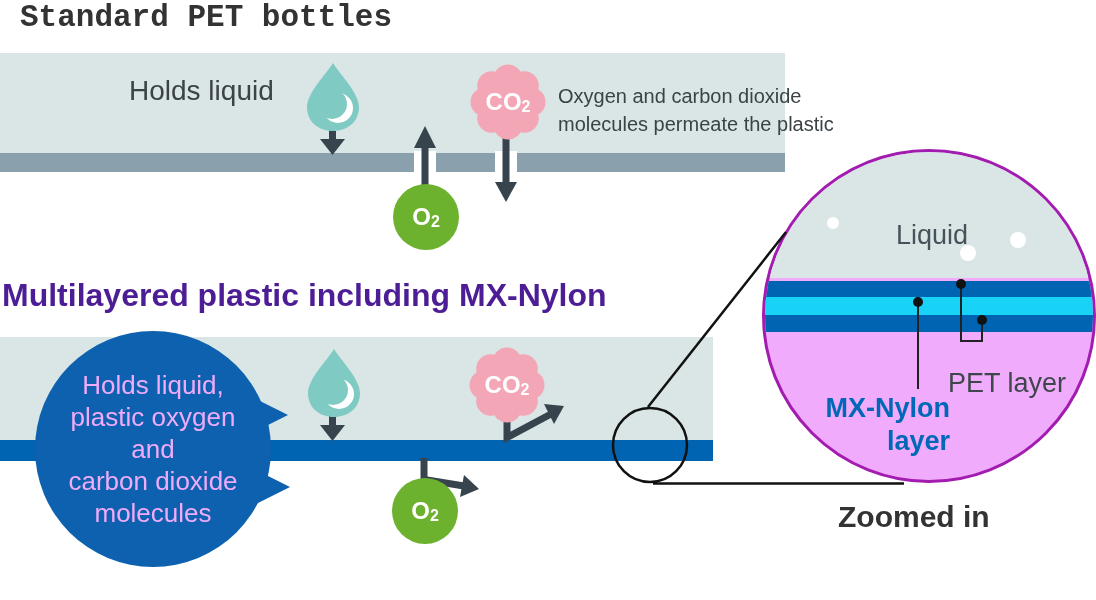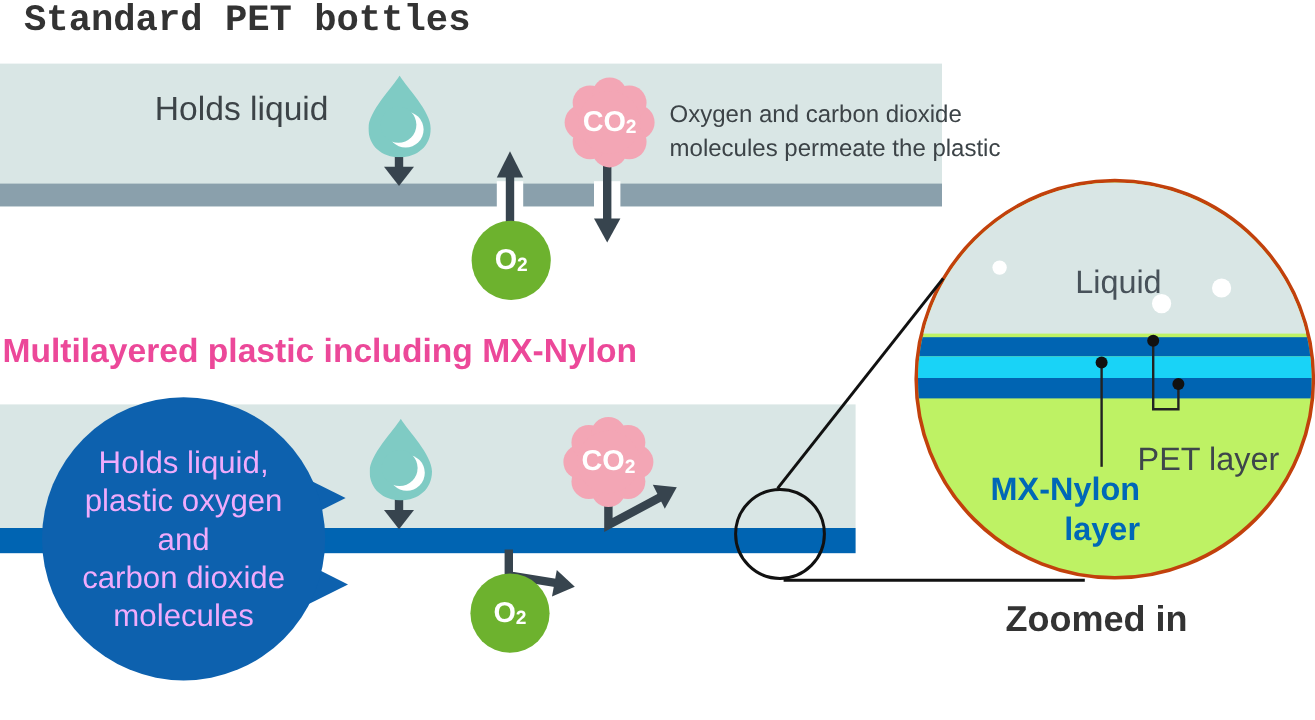--- a/index.html
+++ b/index.html
@@ -3,42 +3,42 @@
 <meta charset="utf-8">
 <style>
   html,body{margin:0;padding:0;background:#fff;}
   .canvas{
     position:relative;width:1096px;height:600px;overflow:hidden;background:#ffffff;
     font-family:"Liberation Sans","DejaVu Sans",sans-serif;
   }
   .abs{position:absolute;}
   
   .title-dark{font-size:31px;font-weight:bold;color:#333333;white-space:nowrap;}
-  .title-blue{font-size:28px;font-weight:bold;color:#ec4899;white-space:nowrap;}
+  .title-blue{font-size:32px;font-weight:bold;color:#4c1d95;white-space:nowrap;}
   
   .panel{background:#d9e6e5;}
   .graybar{background:#8aa0ac;}
   .bluebar{background:#0064b2;}
   
   .body-label{font-size:28px;color:#3c4347;white-space:nowrap;}
   .permeate{font-size:20px;line-height:28px;color:#3c4347;white-space:nowrap;}
   
   .molecule-label{position:absolute;inset:0;display:flex;align-items:center;justify-content:center;
     color:#ffffff;font-weight:bold;font-size:24px;white-space:nowrap;}
   .molecule-label .sub{font-size:16px;margin-top:10px;}
   .o2-circle{width:66px;height:66px;border-radius:50%;background:#6db22e;}
   
   .badge{width:236px;height:236px;border-radius:50%;background:#0d61ae;
     display:flex;flex-direction:column;align-items:center;justify-content:center;
     color:#f0abfc;font-size:26px;line-height:32px;text-align:center;}
   .badge-notch{width:0;height:0;border-top:18px solid transparent;border-bottom:18px solid transparent;
     border-left:36px solid #0d61ae;}
   
-  .zoom-circle{width:334px;height:334px;border-radius:50%;background:#bef264;
-    border:3px solid #c2410c;box-sizing:border-box;overflow:hidden;}
+  .zoom-circle{width:334px;height:334px;border-radius:50%;background:#f0abfc;
+    border:3px solid #a21caf;box-sizing:border-box;overflow:hidden;}
   .zc-stripe{position:absolute;left:0;width:334px;}
   .bubble{position:absolute;border-radius:50%;background:#ffffff;}
   .zc-liquid-label{position:absolute;left:0;width:334px;text-align:center;
     font-size:27px;color:#48525a;}
   .pet-label{font-size:27px;color:#3e464b;white-space:nowrap;margin-top:17px;}
   .mx-label{width:210px;text-align:right;font-size:27px;line-height:33px;font-weight:bold;color:#0068b7;}
   .caption{font-size:30px;font-weight:bold;color:#333333;white-space:nowrap;}
   svg.overlay{position:absolute;left:0;top:0;pointer-events:none;}
 </style>
 </head>

